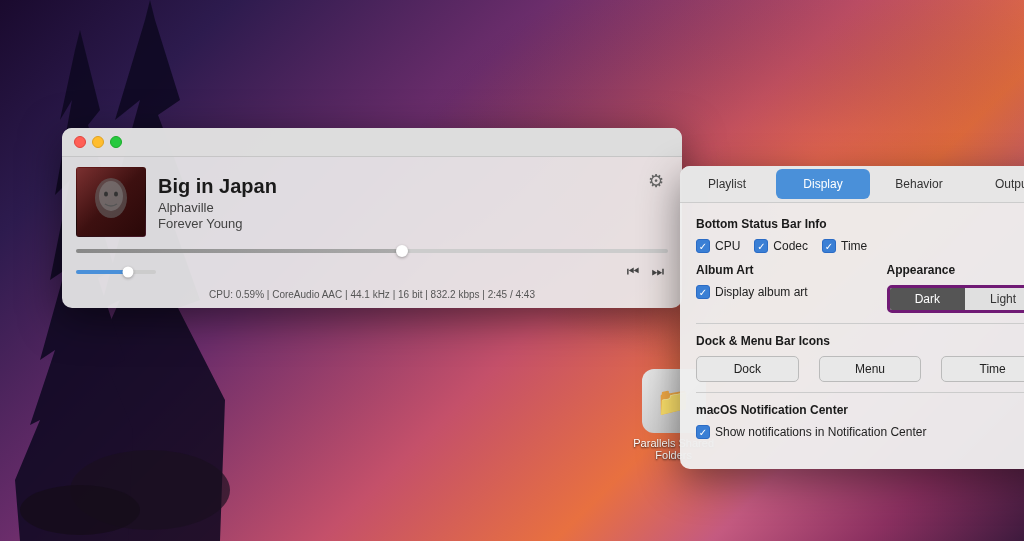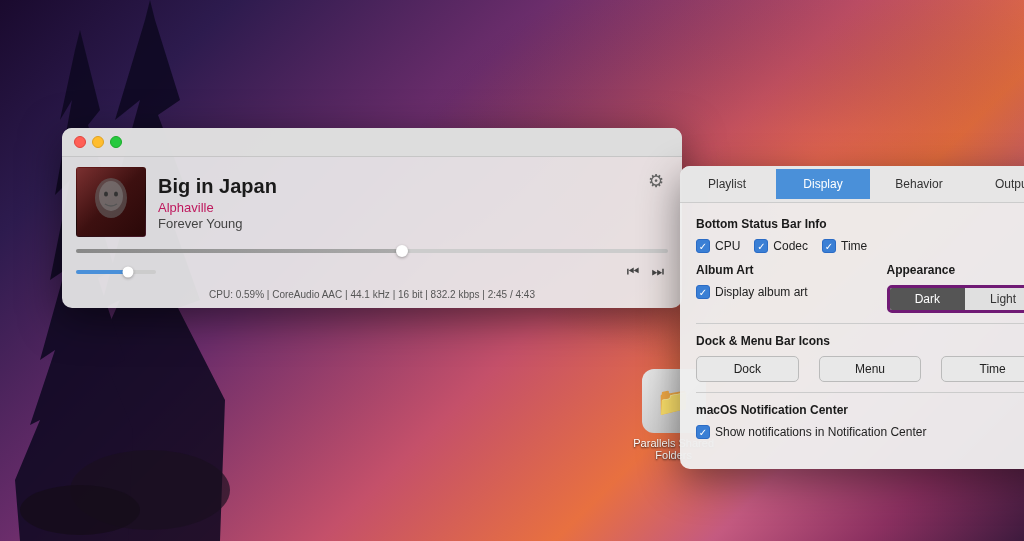--- a/index.html
+++ b/index.html
@@ -99,21 +99,21 @@
 
     .track-title {
       font-size: 20px;
       font-weight: 700;
       color: #1a1a1a;
       line-height: 1.2;
     }
 
     .track-artist {
       font-size: 13px;
-      color: #be185d;
+      color: #404040;
       margin-top: 2px;
     }
 
     .track-album {
       font-size: 13px;
       color: #444;
       margin-top: 1px;
     }
 
     .gear-btn {
@@ -239,21 +239,21 @@
       text-align: center;
       cursor: pointer;
       color: #333;
       border: none;
       background: none;
     }
 
     .settings-tab.active {
       background: #4a90d9;
       color: white;
-      border-radius: 0;
+      border-radius: 6px;
       margin: 3px 2px;
     }
 
     .settings-body {
       padding: 14px 16px;
     }
 
     .section-title {
       font-size: 12px;
       font-weight: 600;

